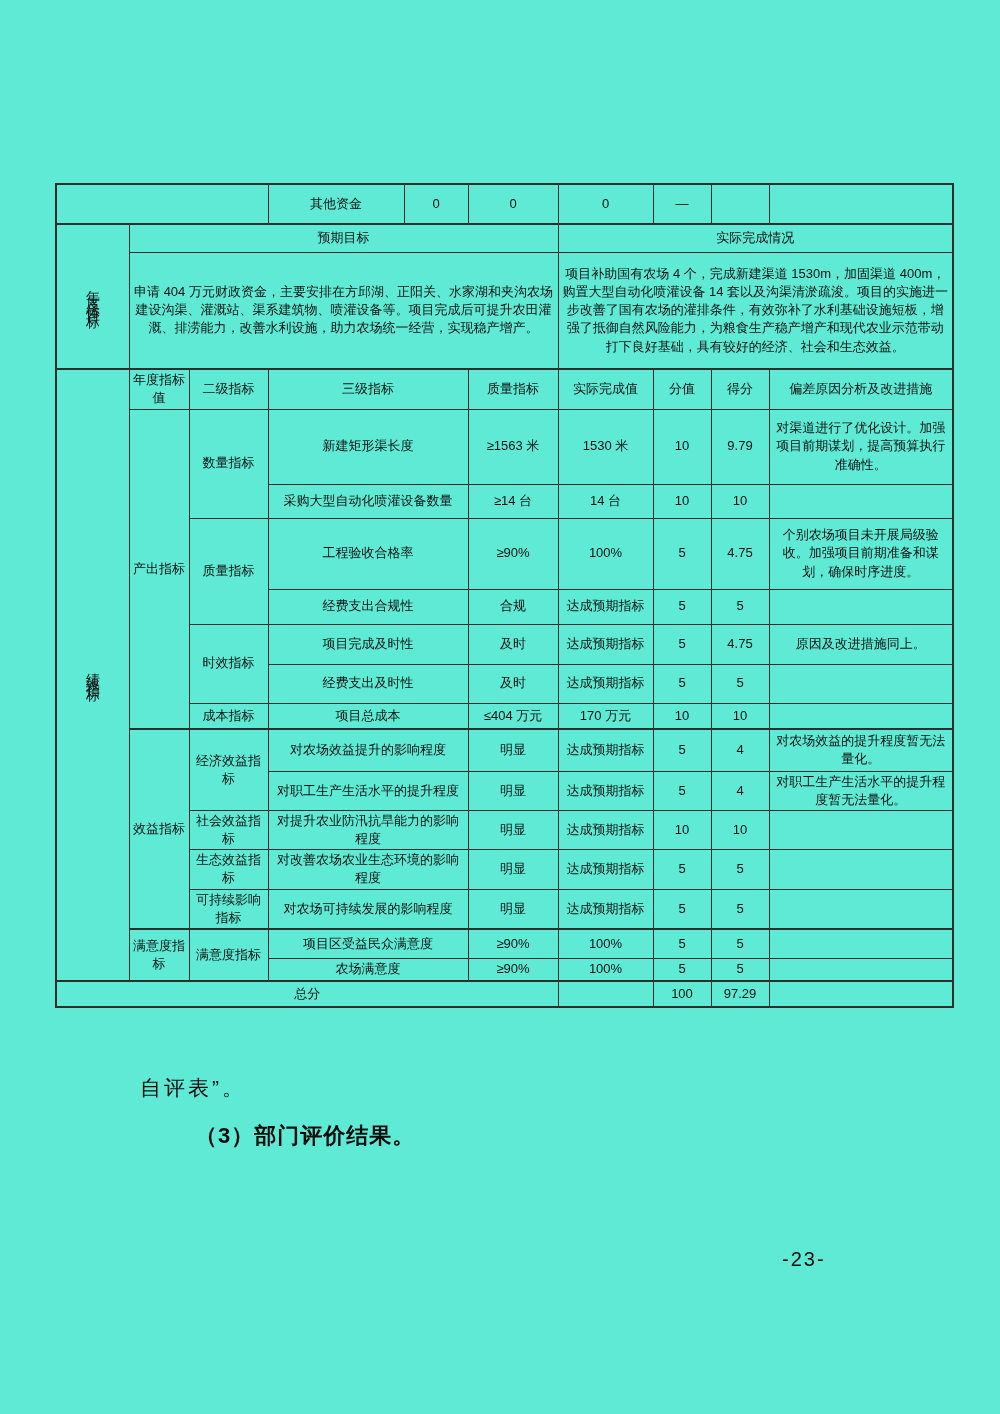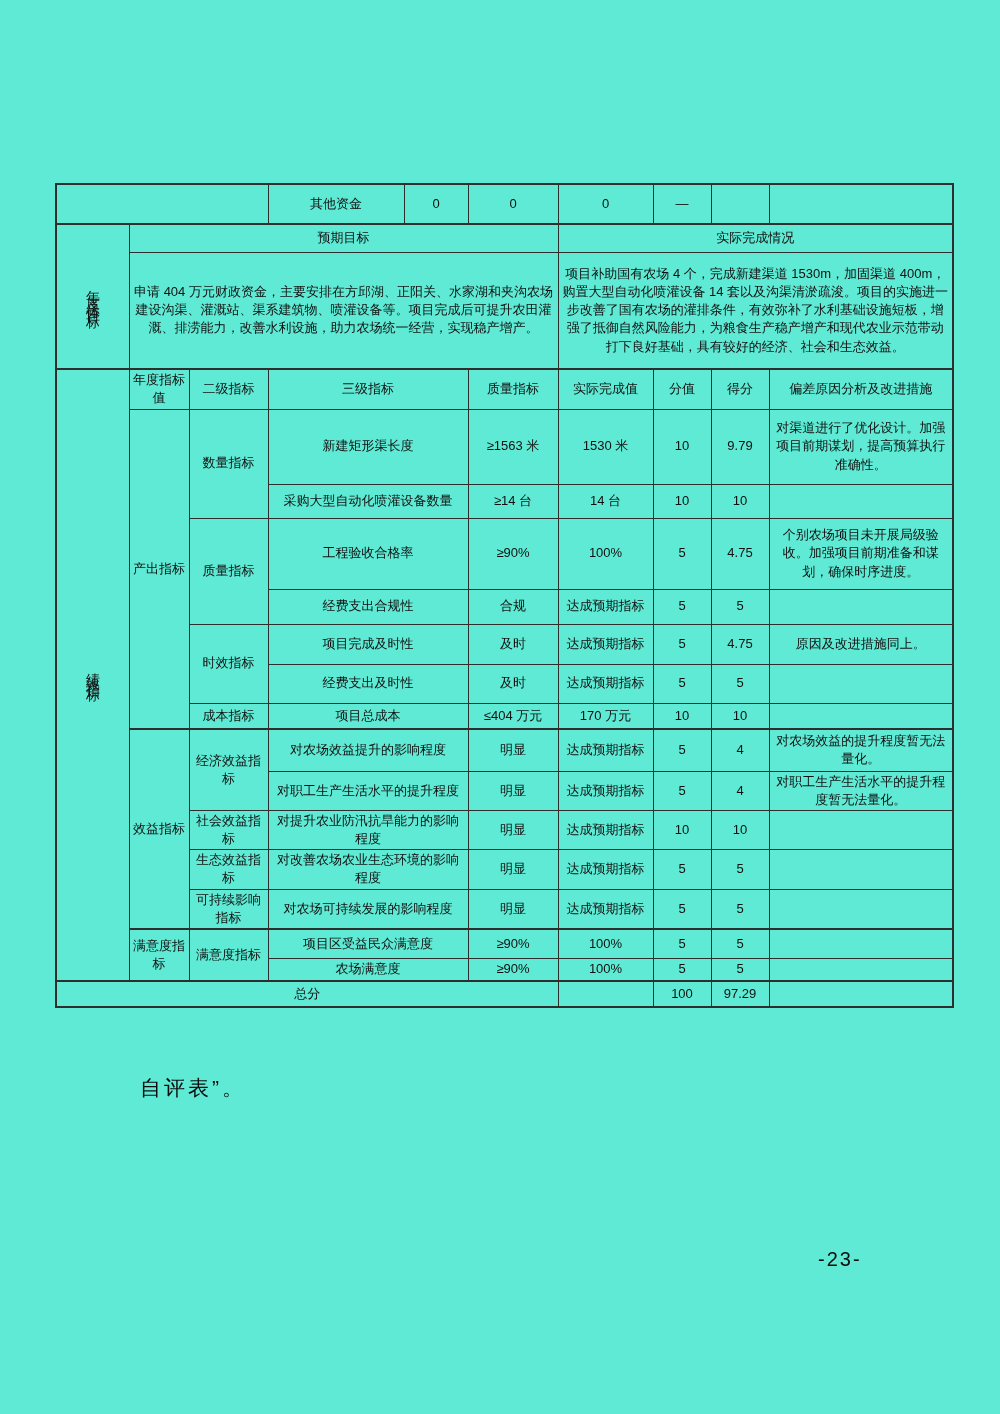--- a/index.html
+++ b/index.html
@@ -212,15 +212,16 @@
       <td colspan="6">总分</td>
       <td></td>
       <td>100</td>
       <td>97.29</td>
       <td></td>
     </tr>
   </tbody>
     </table>
 
   <div class="bodyline" style="left:140px;top:1074px">自评表”。</div>
-  <div class="pagenum" style="left:818px;top:1248px">-23-</div>
+  <div class="bodyline bold" style="left:195px;top:1121px">（3）部门评价结果。</div>
+  <div class="pagenum" style="left:782px;top:1248px">-23-</div>
 
 </div>
 
 </body></html>

